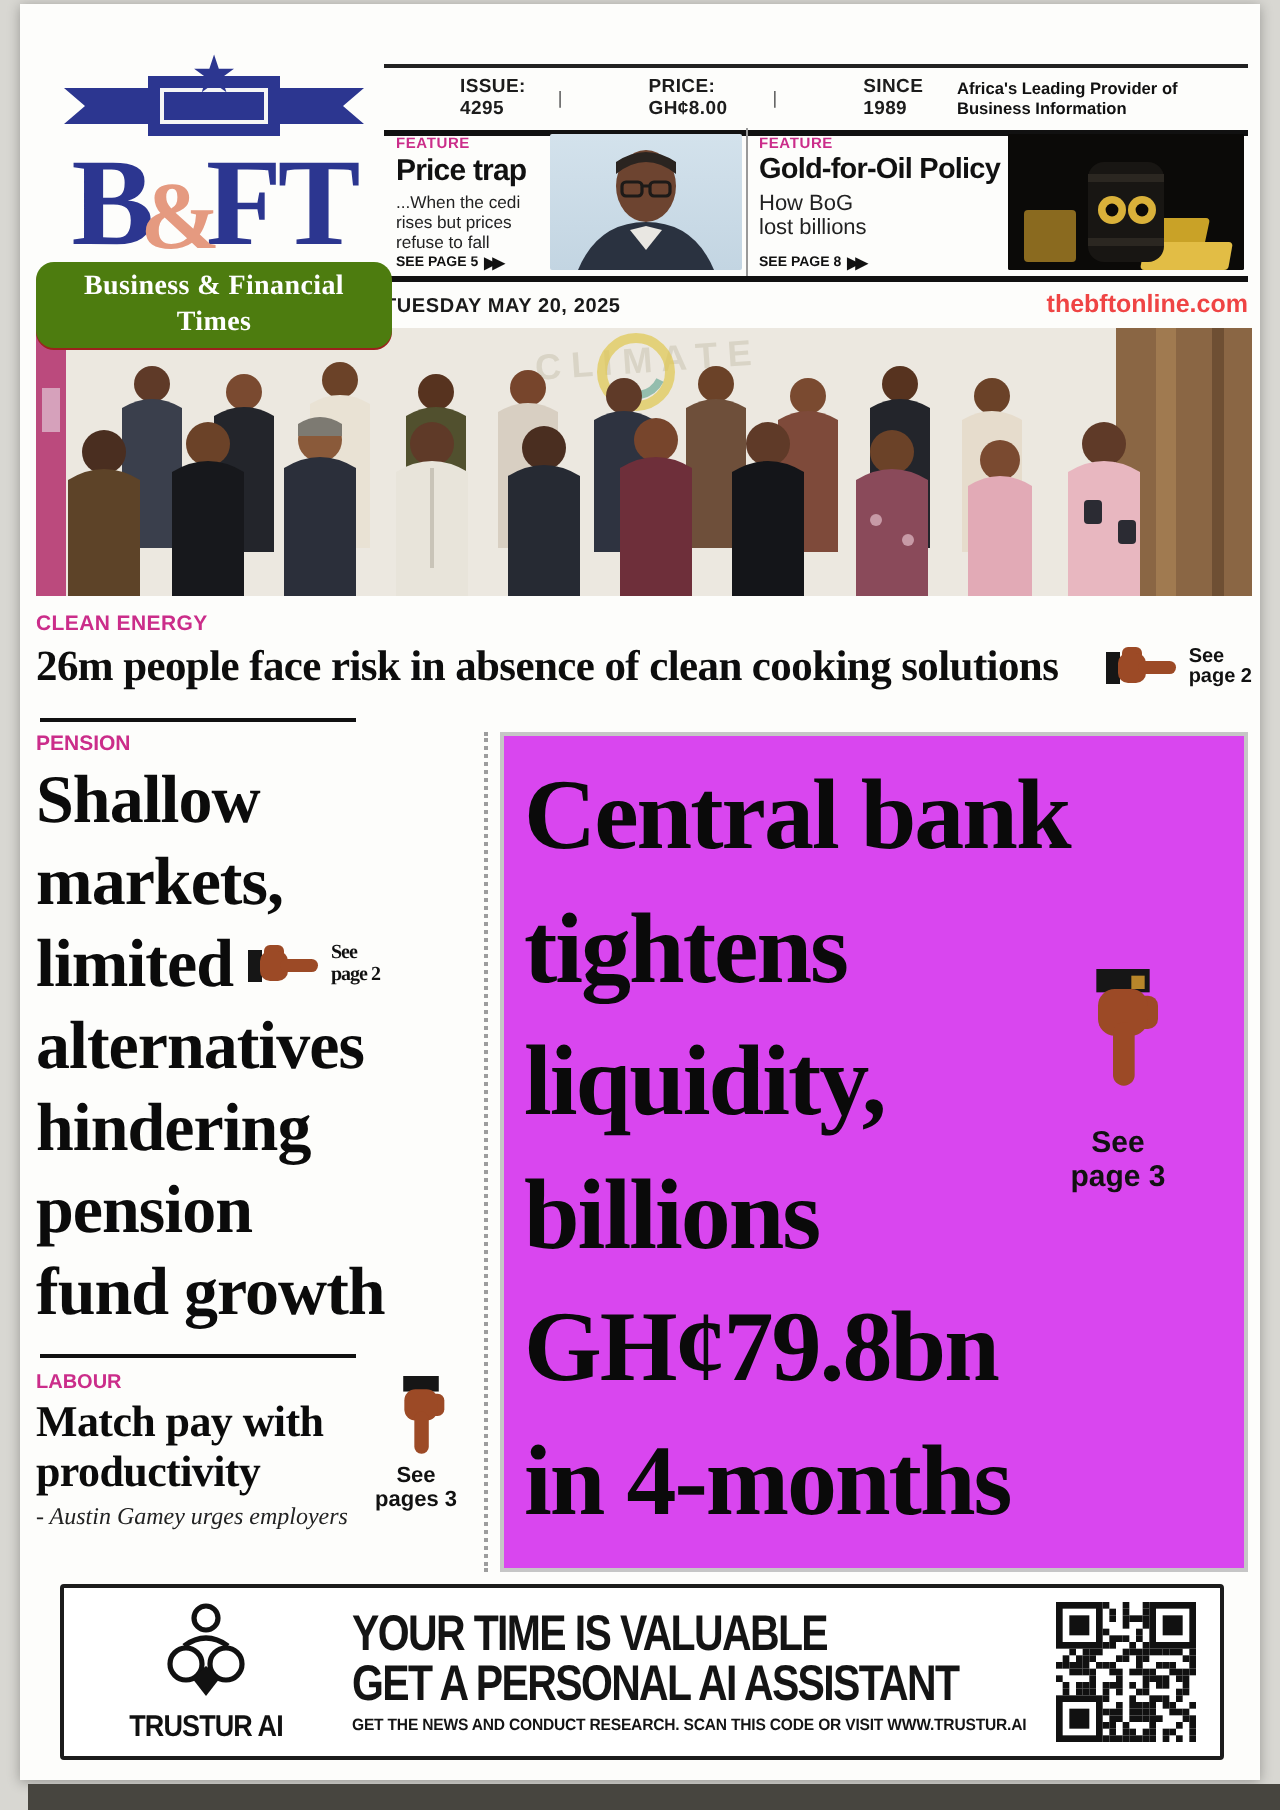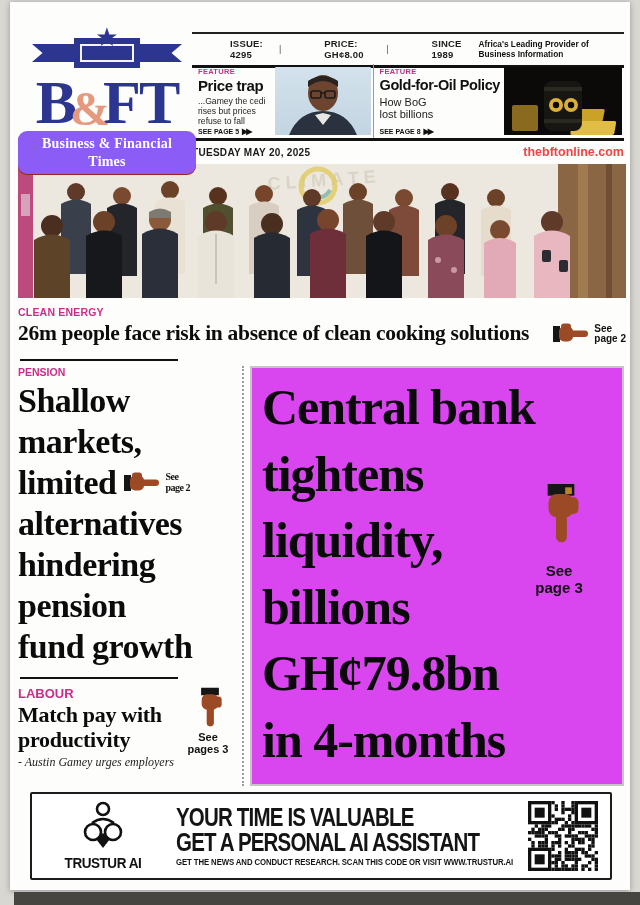--- a/index.html
+++ b/index.html
@@ -14,21 +14,21 @@
   .ribbon-wrap { position:relative; height:44px; }
   .star { position:absolute; left:50%; top:-4px; transform:translateX(-50%); font-size:26px; color:#2c3690; line-height:1; z-index:3; }
   .ribbon-band { position:absolute; left:14px; top:16px; width:150px; height:18px; background:#2c3690;
     clip-path:polygon(0 0,100% 0,93% 50%,100% 100%,0 100%,7% 50%); }
   .ribbon-plaque { position:absolute; left:50%; top:10px; transform:translateX(-50%); width:66px; height:30px;
     background:#2c3690; border:2px solid #2c3690; z-index:2; }
   .ribbon-plaque::after { content:""; position:absolute; inset:4px; border:2px solid #f5f5f5; }
   .bft { position:relative; margin-top:-2px; font-family:"Liberation Serif", serif; font-weight:bold; color:#2c3690;
     font-size:62px; line-height:64px; letter-spacing:-2px; }
   .bft .amp { color:#e59a80; font-size:48px; position:relative; top:2px; margin:0 -5px; z-index:1; }
-  .red-banner { position:relative; margin-top:-8px; background:#8b5cf6; border-radius:9px; padding:3px 4px 4px;
+  .red-banner { position:relative; margin-top:-8px; background:#4d7c0f; border-radius:9px; padding:3px 4px 4px;
     box-shadow:0 1px 0 #9c221d; z-index:4; }
   .red-banner span { font-family:"Liberation Serif", serif; font-weight:bold; color:#fff; font-size:14px; letter-spacing:.2px; }
 
   .topbar { position:absolute; left:182px; top:30px; width:432px; border-top:2px solid #222; border-bottom:3px solid #111;
     display:flex; align-items:center; gap:7px; padding:4px 2px 5px; }
   .topbar .item { font-size:9.5px; font-weight:bold; color:#1c1c1c; letter-spacing:.2px;margin-left:36px; }
   .topbar .sep { color:#555; font-size:9px; }
   .topbar .tagline { margin-left:auto; font-size:8.3px; font-weight:bold; color:#111; }
 
   
@@ -76,21 +76,21 @@
   .p-line-row { display:flex; align-items:center; gap:8px; }
 
   
   .leadbox { position:absolute; left:240px; top:364px; width:374px; height:420px; border:2px solid #c6c6c6; background:#d946ef; padding:6px 10px; }
   .lead-line { font-family:"Liberation Serif", serif; font-weight:bold; font-size:50px; line-height:66.5px; color:#0a0a0a; letter-spacing:-1px; white-space:nowrap; }
   .lead-see { position:absolute; right:26px; top:124px; width:74px; text-align:center; }
   .lead-see .see-big { margin-top:26px; font-size:15px; font-weight:bold; line-height:17px; color:#111; }
 
   
   .labour { position:absolute; left:8px; top:684px; width:226px; }
-  .labour .kicker { font-size:13px; display:block; margin-bottom:1px; }
+  .labour .kicker { font-size:10px; display:block; margin-bottom:1px; }
   .l-line { font-family:"Liberation Serif", serif; font-weight:bold; font-size:22px; line-height:25px; color:#0b0b0b; letter-spacing:-0.3px; }
   .byline { margin-top:3px; font-family:"Liberation Serif", serif; font-style:italic; font-size:12px; color:#222; }
   .labour-see { position:absolute; right:6px; top:6px; width:60px; text-align:center; }
   .labour-see .see-sm { margin-top:8px; font-size:11px; font-weight:bold; line-height:12px; color:#111; }
 
   
   .hand-right { width:36px; height:24px; flex:none; }
   .hand-down { display:inline-block; transform:rotate(90deg); }
 
   
@@ -130,21 +130,21 @@
       <span class="sep">|</span>
       <span class="item">SINCE 1989</span>
       <span class="tagline">Africa's Leading Provider of Business Information</span>
     </div>
 
     <div class="features-row">
       <div class="feature">
         <div class="feat-txt">
           <span class="kicker feat-kicker">FEATURE</span>
           <span class="feat-title">Price trap</span>
-          <span class="feat-sub">...Gamey the cedi</span>
+          <span class="feat-sub">...When the cedi</span>
           <span class="feat-sub">rises but prices</span>
           <span class="feat-sub">refuse to fall</span>
           <span class="feat-see">
             <span>SEE PAGE 5</span>
             <span class="arrows">▶▶</span>
           </span>
         </div>
         <div class="feat-img img-man">
           <svg width="96" height="68" viewBox="0 0 96 68">
             <path d="M14 68 Q24 44 48 44 Q72 44 82 68 Z" fill="#2a3240"></path>

